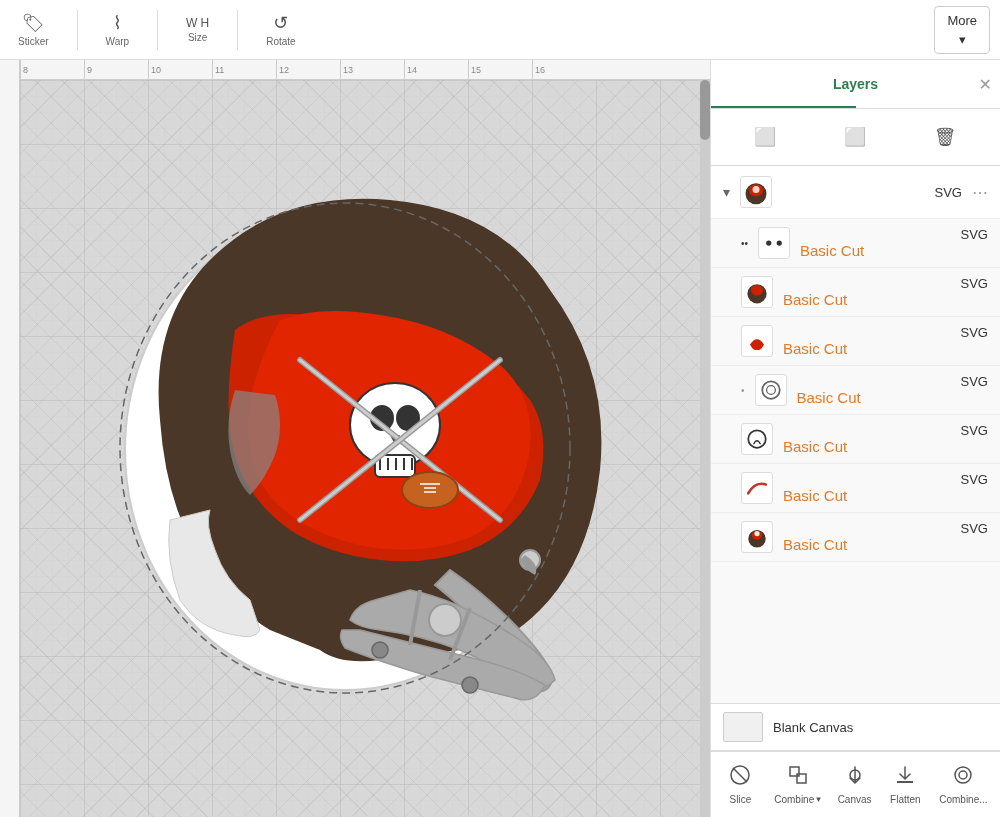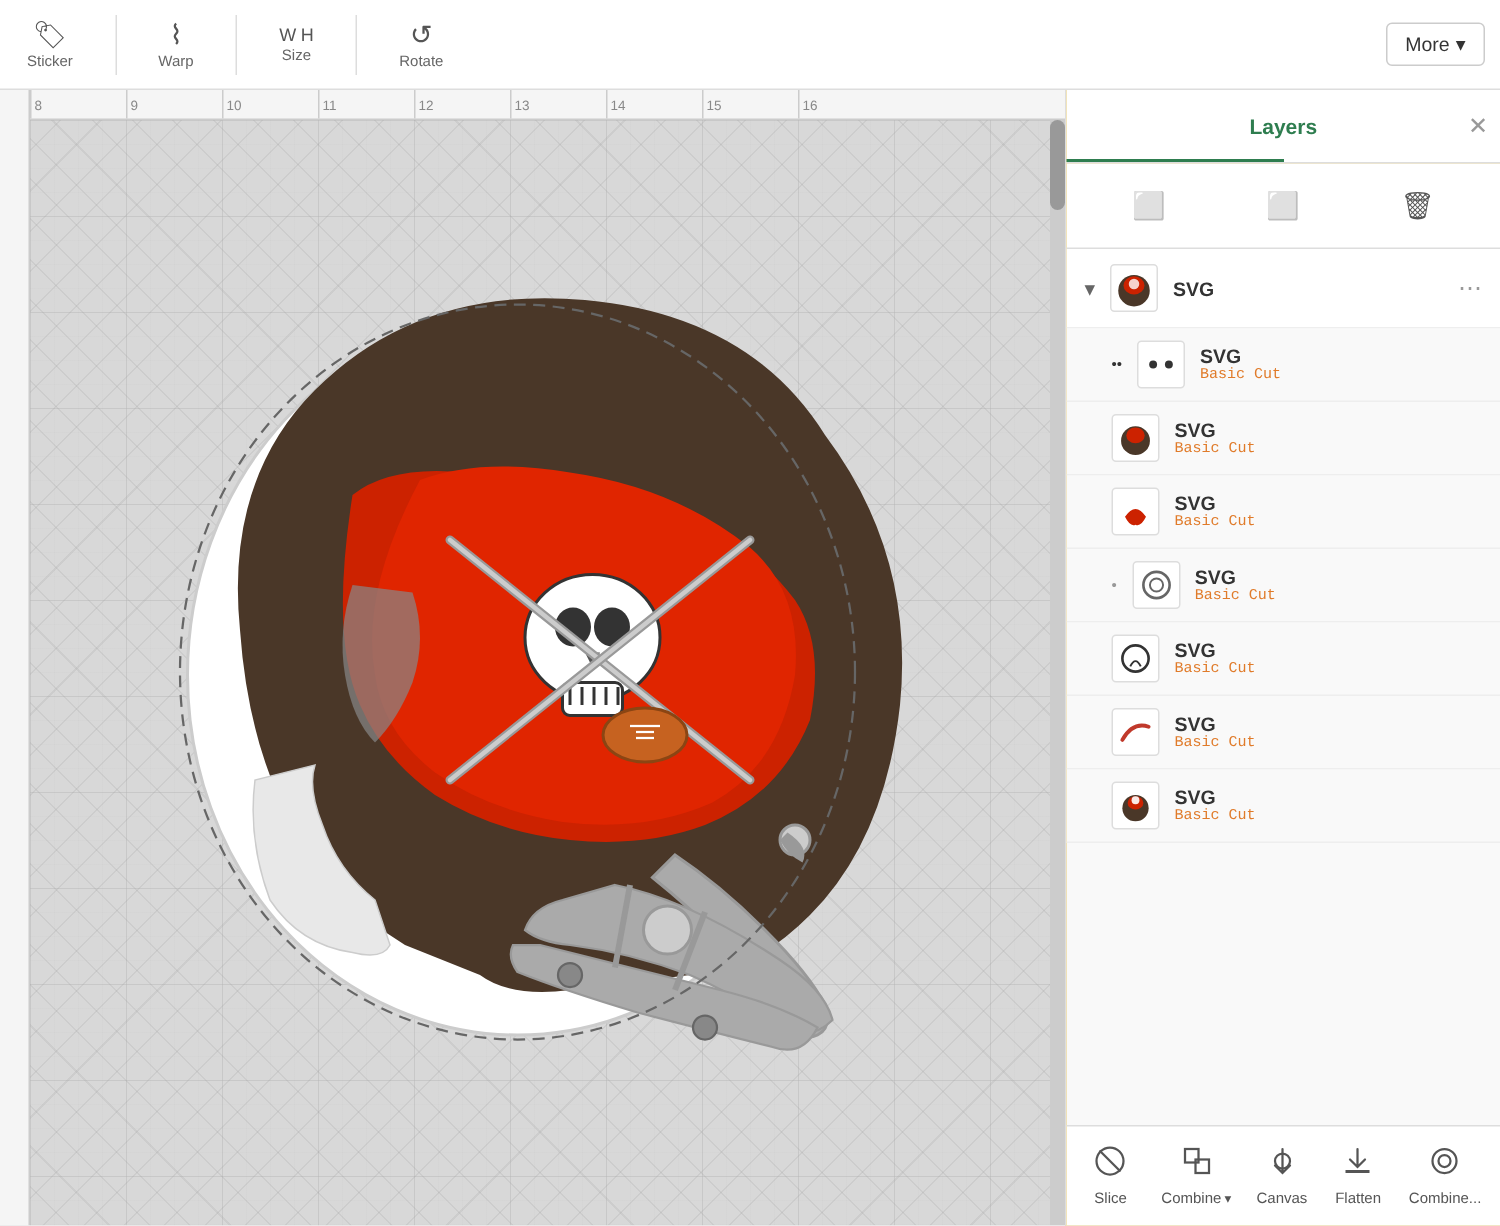--- a/index.html
+++ b/index.html
@@ -31,20 +31,21 @@
       display: flex;
       align-items: center;
       gap: 4px;
       font-size: 13px;
       color: #333;
       cursor: pointer;
       padding: 6px 12px;
       border-radius: 4px;
       border: 1px solid #ccc;
       margin-left: auto;
+      flex-direction: column;
     }
     .toolbar-separator { width: 1px; height: 40px; background: #ddd; }
 
     
     #main {
       display: flex;
       height: 757px; 
     }
 
     
@@ -153,21 +154,21 @@
 
     
     #helmet-svg {
       width: 100%;
       height: 100%;
     }
 
     
     #right-panel {
       width: 290px;
-      background: #eab308;
+      background: #fdba74;
       border-left: 1px solid #ddd;
       display: flex;
       flex-direction: column;
     }
 
     
     #panel-tabs {
       display: flex;
       border-bottom: 1px solid #ddd;
       background: #fff;
@@ -249,22 +250,22 @@
       border: 1px solid #ddd;
       border-radius: 3px;
       overflow: hidden;
       display: flex;
       align-items: center;
       justify-content: center;
       background: #fff;
       font-size: 10px;
     }
     .layer-info { flex: 1; }
-    .layer-name { font-size: 13px; font-weight: 700; color: #333; }
-    .layer-sub { font-size: 10px; color: #e07b2a; font-family: Liberation Mono, monospace; }
+    .layer-name { font-size: 13px; font-weight: 400; color: #333; text-align: right; }
+    .layer-sub { font-size: 15px; color: #e07b2a; }
     .layer-dots { color: #999; font-size: 16px; cursor: pointer; }
 
     
     .layer-item {
       padding: 8px 12px 8px 30px;
       display: flex;
       align-items: center;
       gap: 10px;
       background: #f9f9f9;
       border-bottom: 1px solid #eee;
@@ -559,20 +560,24 @@
           </svg>
         </div>
         <div class="layer-info">
           <div class="layer-name">SVG</div>
           <div class="layer-sub">Basic Cut</div>
         </div>
       </div>
 
     </div>
 
+    <div id="blank-canvas-bar">
+      <div class="blank-canvas-thumb"></div>
+      <span class="blank-canvas-label">Blank Canvas</span>
+    </div>
 
     <div id="bottom-toolbar">
       <div class="bottom-tool">
         <span class="bt-icon">
           <svg width="22" height="22" viewBox="0 0 22 22">
             <circle cx="11" cy="11" r="9" fill="none" stroke="#555" stroke-width="1.5"></circle>
             <line x1="4" y1="4" x2="18" y2="18" stroke="#555" stroke-width="1.5"></line>
           </svg>
         </span>
         <span>Slice</span>

